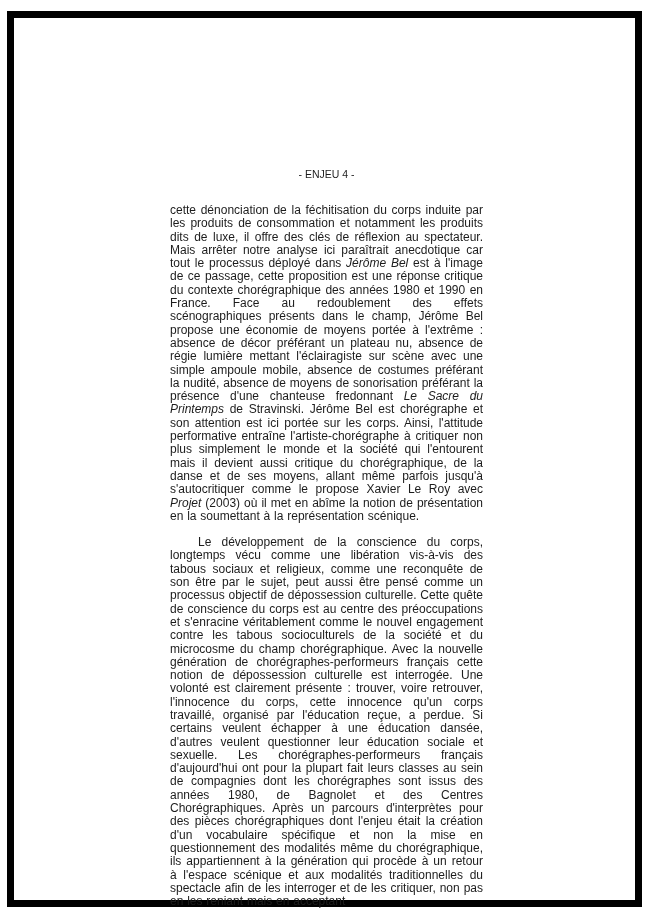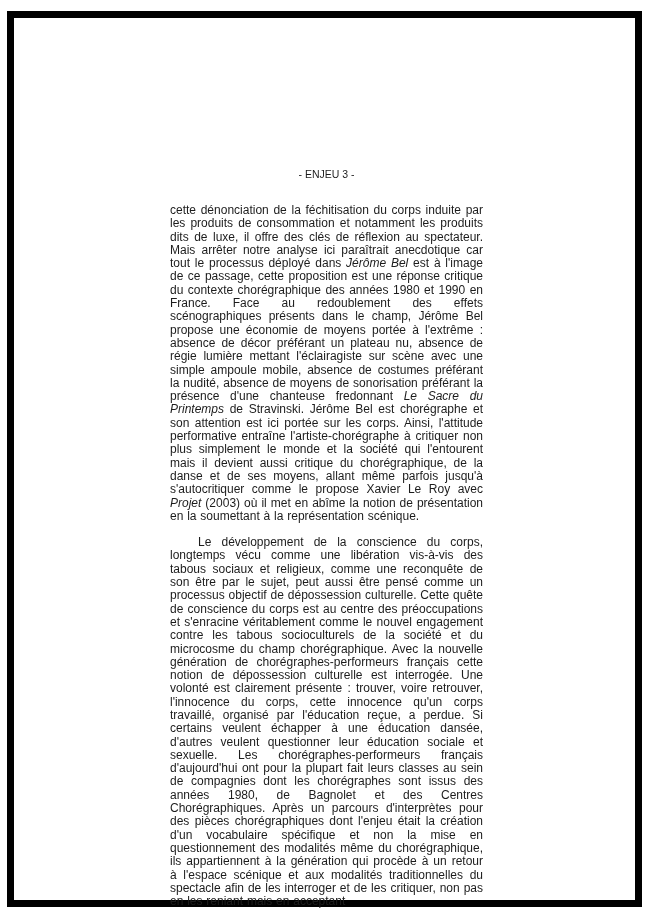--- a/index.html
+++ b/index.html
@@ -59,20 +59,20 @@
     line-height: 13px;
     margin-top: 15px;
   }
 </style>
 </head>
 <body>
 
 <div class="scan-page">
   <div class="scan-border"></div>
   <div class="content">
-    <div class="running-head">- ENJEU 3 -</div>
+    <div class="running-head">- ENJEU 4 -</div>
     <div class="paragraphs">
         <p class="para"><span>cette dénonciation de la féchitisation du corps induite par les produits de consommation et notamment les produits dits de luxe, il offre des clés de réflexion au spectateur. Mais arrêter notre analyse ici paraîtrait anecdotique car tout le processus déployé dans </span><span class="italic">Jérôme Bel</span><span> est à l'image de ce passage, cette proposition est une réponse critique du contexte chorégraphique des années 1980 et 1990 en France. Face au redoublement des effets scénographiques présents dans le champ, Jérôme Bel propose une économie de moyens portée à l'extrême : absence de décor préférant un plateau nu, absence de régie lumière mettant l'éclairagiste sur scène avec une simple ampoule mobile, absence de costumes préférant la nudité, absence de moyens de sonorisation préférant la présence d'une chanteuse fredonnant </span><span class="italic">Le Sacre du Printemps</span><span> de Stravinski. Jérôme Bel est chorégraphe et son attention est ici portée sur les corps. Ainsi, l'attitude performative entraîne l'artiste-chorégraphe à critiquer non plus simplement le monde et la société qui l'entourent mais il devient aussi critique du chorégraphique, de la danse et de ses moyens, allant même parfois jusqu'à s'autocritiquer comme le propose Xavier Le Roy avec </span><span class="italic">Projet</span><span> (2003) où il met en abîme la notion de présentation en la soumettant à la représentation scénique.</span></p>
         <p class="para indent"><span>Le développement de la conscience du corps, longtemps vécu comme une libération vis-à-vis des tabous sociaux et religieux, comme une reconquête de son être par le sujet, peut aussi être pensé comme un processus objectif de dépossession culturelle. Cette quête de conscience du corps est au centre des préoccupations et s'enracine véritablement comme le nouvel engagement contre les tabous socioculturels de la société et du microcosme du champ chorégraphique. Avec la nouvelle génération de chorégraphes-performeurs français cette notion de dépossession culturelle est interrogée. Une volonté est clairement présente : trouver, voire retrouver, l'innocence du corps, cette innocence qu'un corps travaillé, organisé par l'éducation reçue, a perdue. Si certains veulent échapper à une éducation dansée, d'autres veulent questionner leur éducation sociale et sexuelle. Les chorégraphes-performeurs français d'aujourd'hui ont pour la plupart fait leurs classes au sein de compagnies dont les chorégraphes sont issus des années 1980, de Bagnolet et des Centres Chorégraphiques. Après un parcours d'interprètes pour des pièces chorégraphiques dont l'enjeu était la création d'un vocabulaire spécifique et non la mise en questionnement des modalités même du chorégraphique, ils appartiennent à la génération qui procède à un retour à l'espace scénique et aux modalités traditionnelles du spectacle afin de les interroger et de les critiquer, non pas en les reniant mais en acceptant</span></p>
       </div>
     <div class="page-number">173</div>
   </div>
 </div>
 
 </body></html>

